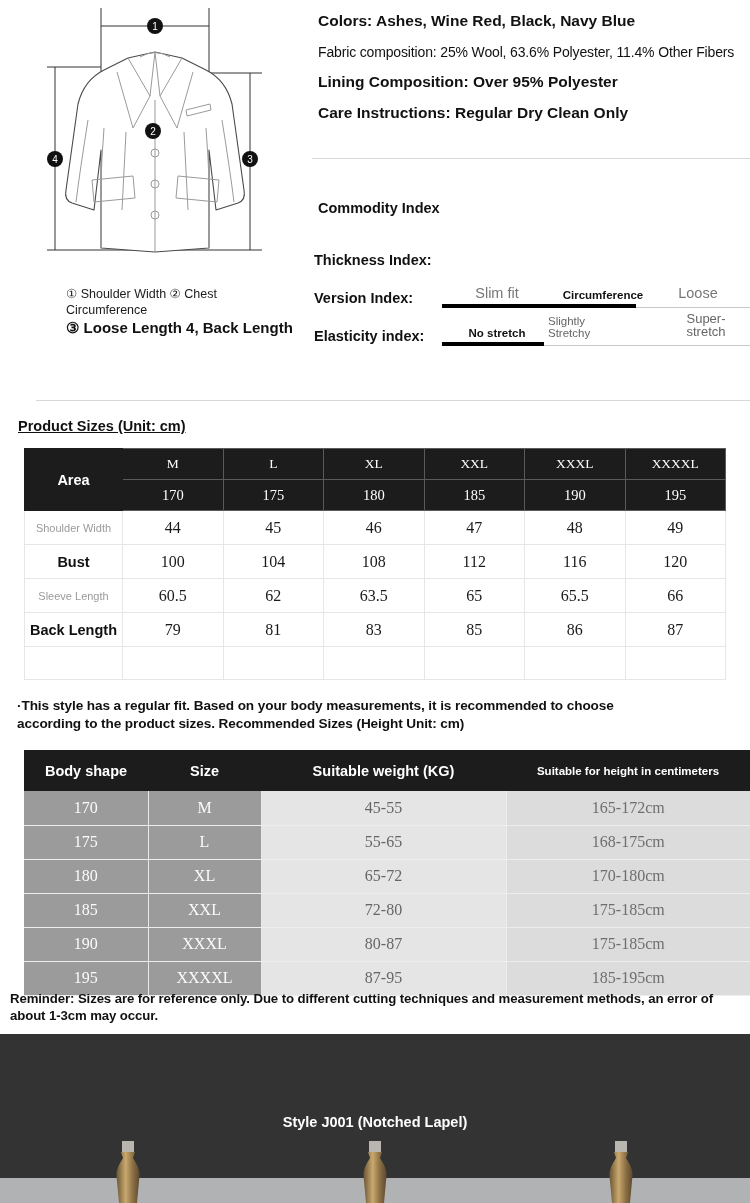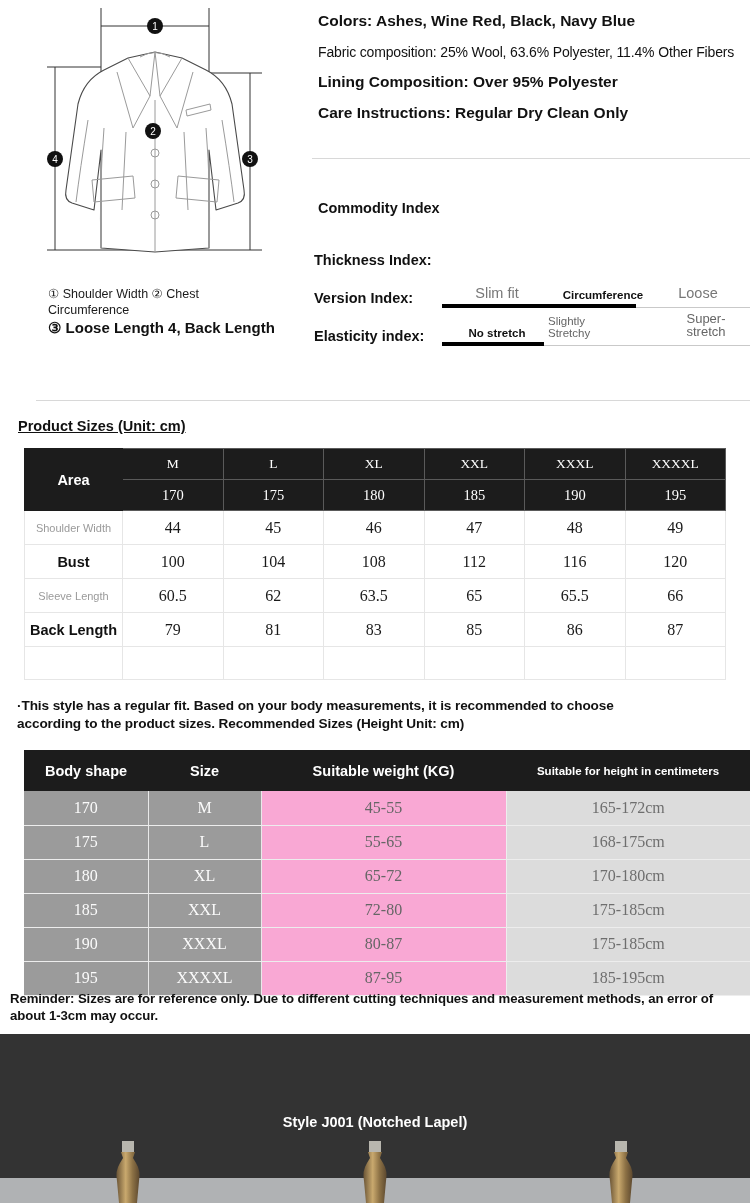--- a/index.html
+++ b/index.html
@@ -12,21 +12,21 @@
   }
   .page { position: relative; width: 750px; height: 1203px; }
 
   
   .top { position: relative; height: 400px; }
 
   .diagram { position: absolute; left: 0; top: 0; width: 310px; height: 290px; }
   .diagram svg { display: block; }
 
   .dim-caption {
-    position: absolute; left: 48px; top: 286px;
+    position: absolute; left: 66px; top: 286px;
     width: 235px; line-height: 1.28;
   }
   .cap-small { font-size: 12.5px; color: #1b1b1b; }
   .cap-big { font-size: 15px; font-weight: 700; color: #111; }
 
   .specs { position: absolute; left: 310px; top: 0; width: 440px; }
   .spec-line { padding: 0 8px; color: #111; }
   .spec-strong { font-size: 15.5px; font-weight: 700; line-height: 1.26; padding-top: 11px; }
   .spec-plain  { font-size: 14px; font-weight: 400; line-height: 1.26; padding-top: 13px; letter-spacing: -0.15px; }
 
@@ -116,21 +116,21 @@
   .tbl-rec th.w-size,
   .tbl-rec th.w-weight { font-size: 14.5px; }
   .tbl-rec th.w-height { font-size: 11.5px; }
   .tbl-rec td {
     height: 34px; text-align: center;
     font-family: "Liberation Serif", serif; font-size: 16px;
     border-bottom: 1px solid #ededed;
   }
   .tbl-rec td.c1 { background: #9b9b9b; color: #fbfbfb; border-right: 1px solid #e9e9e9; }
   .tbl-rec td.c2 { background: #9b9b9b; color: #fbfbfb; border-right: 1px solid #e9e9e9; }
-  .tbl-rec td.c3 { background: #f9a8d4; color: #666666; border-right: 1px solid #eeeeee; margin-top: 20px; }
+  .tbl-rec td.c3 { background: #e5e5e5; color: #666666; border-right: 1px solid #eeeeee; margin-top: 20px; }
   .tbl-rec td.c4 { background: #dcdcdc; color: #6e6e6e; }
 
   .reminder {
     position: absolute; left: 10px; top: 990px; width: 728px;
     font-size: 13.2px; font-weight: 700; color: #111; line-height: 1.32;
     letter-spacing: -0.1px;
   }
 
   
   .darkband {

